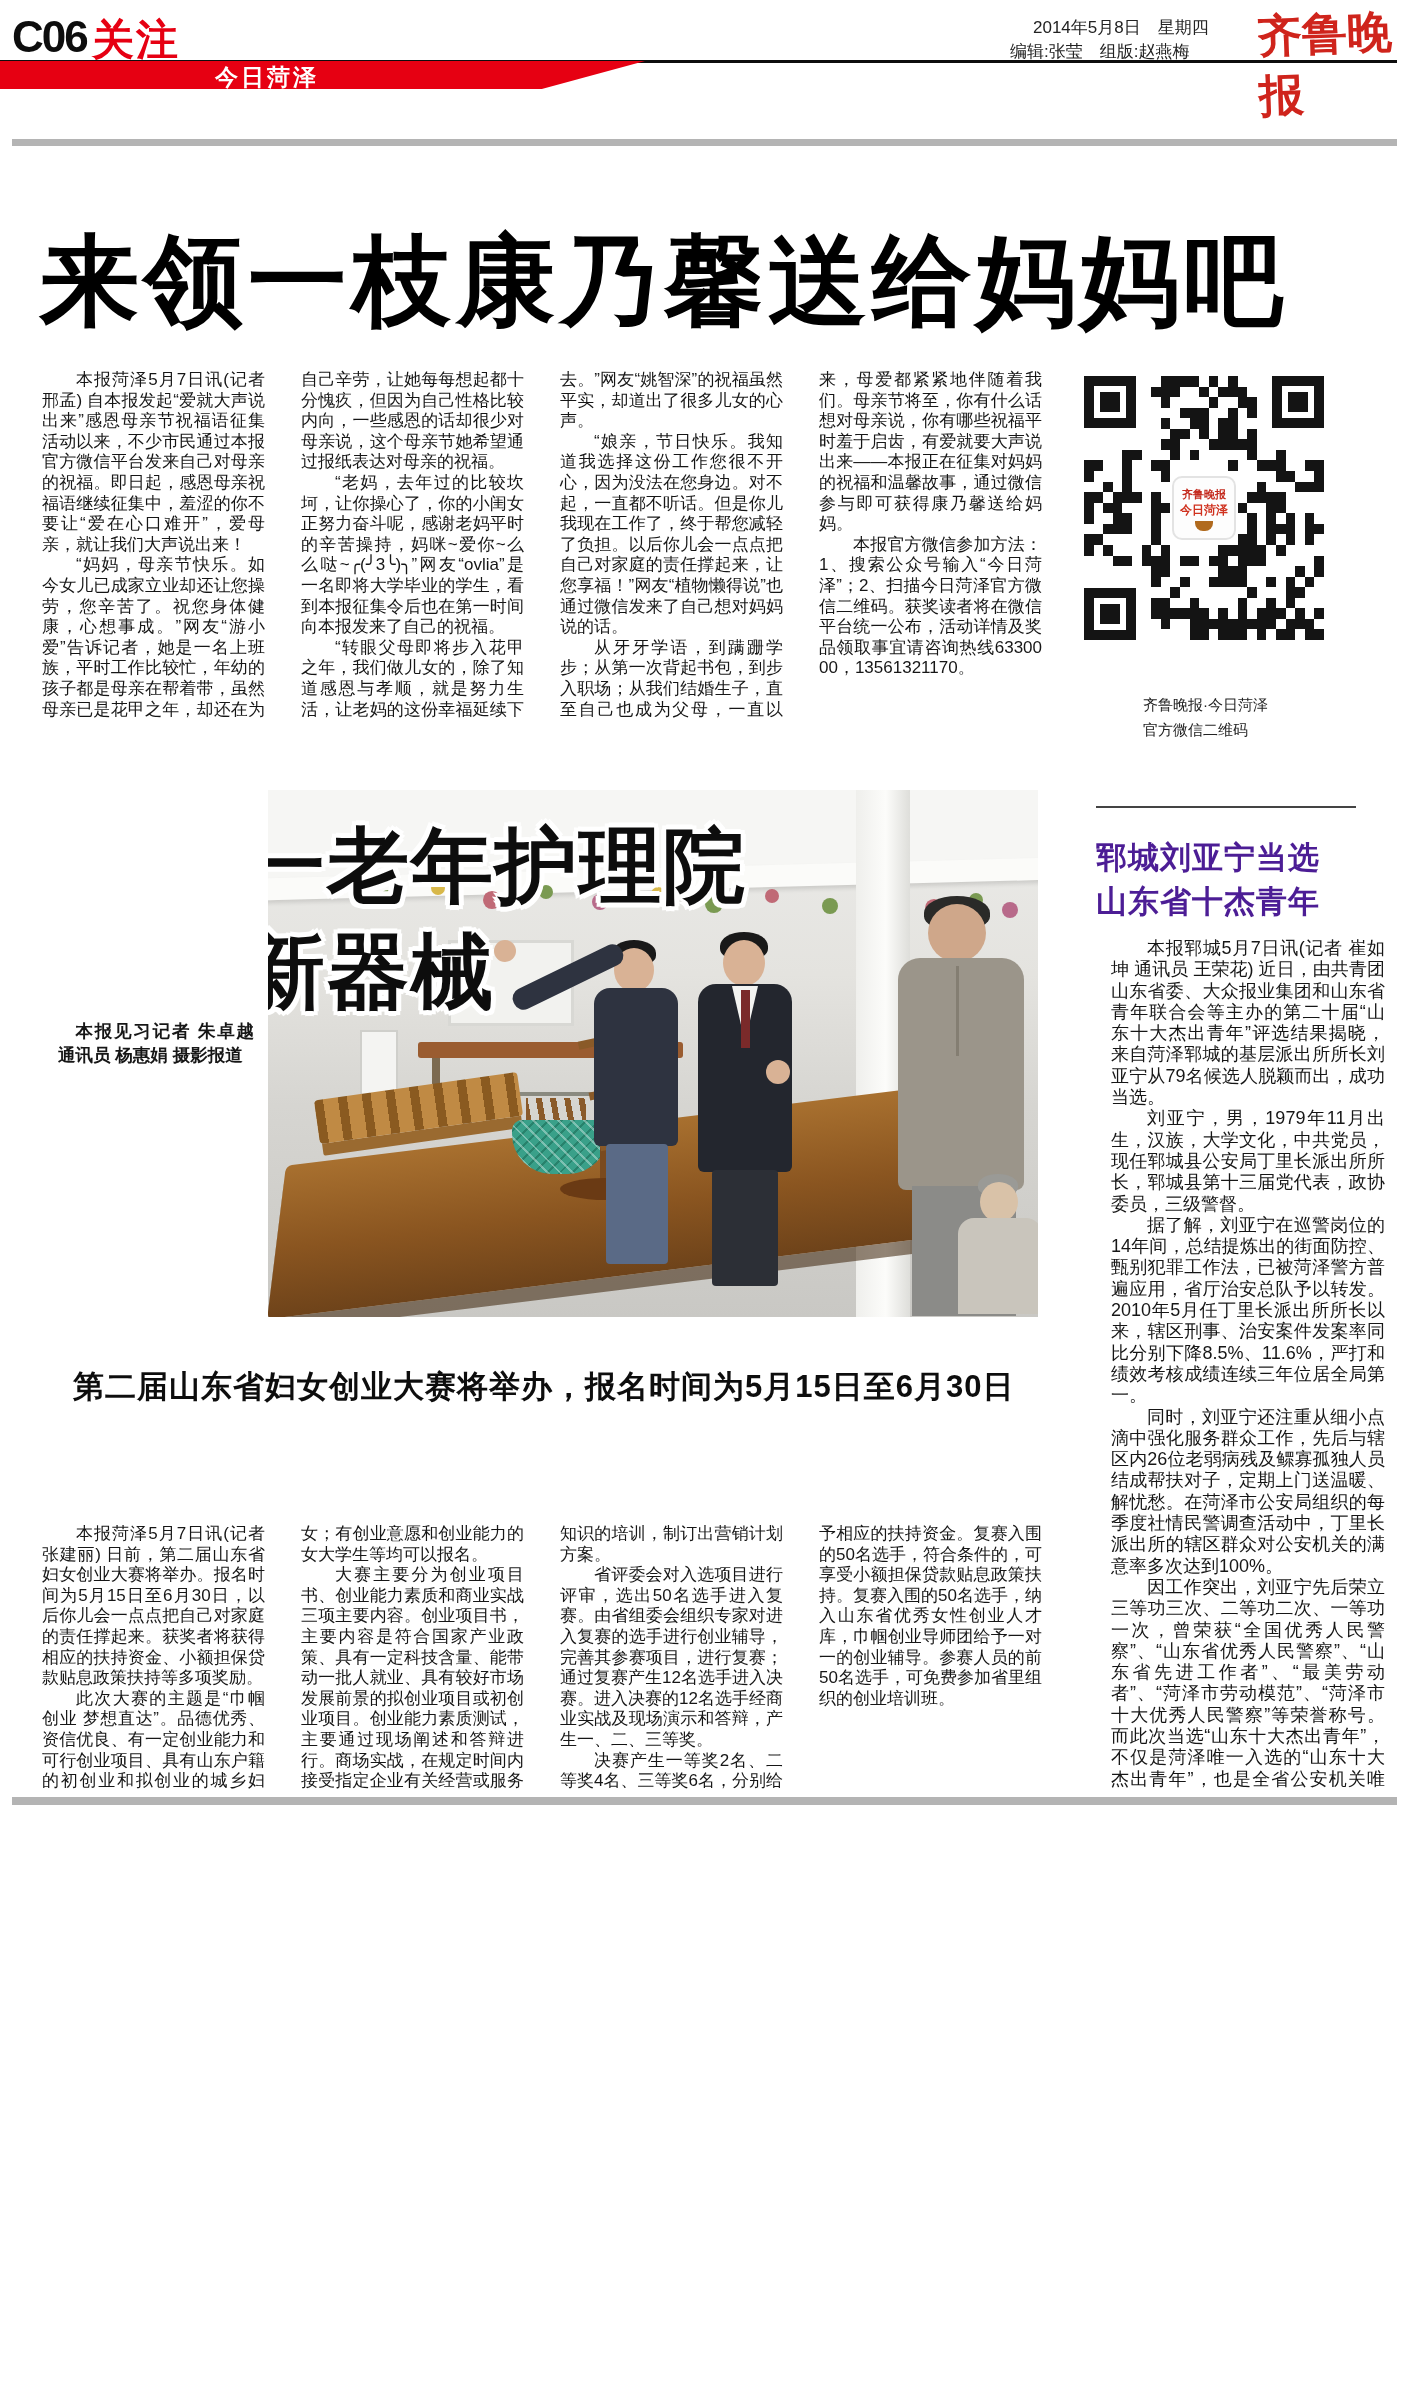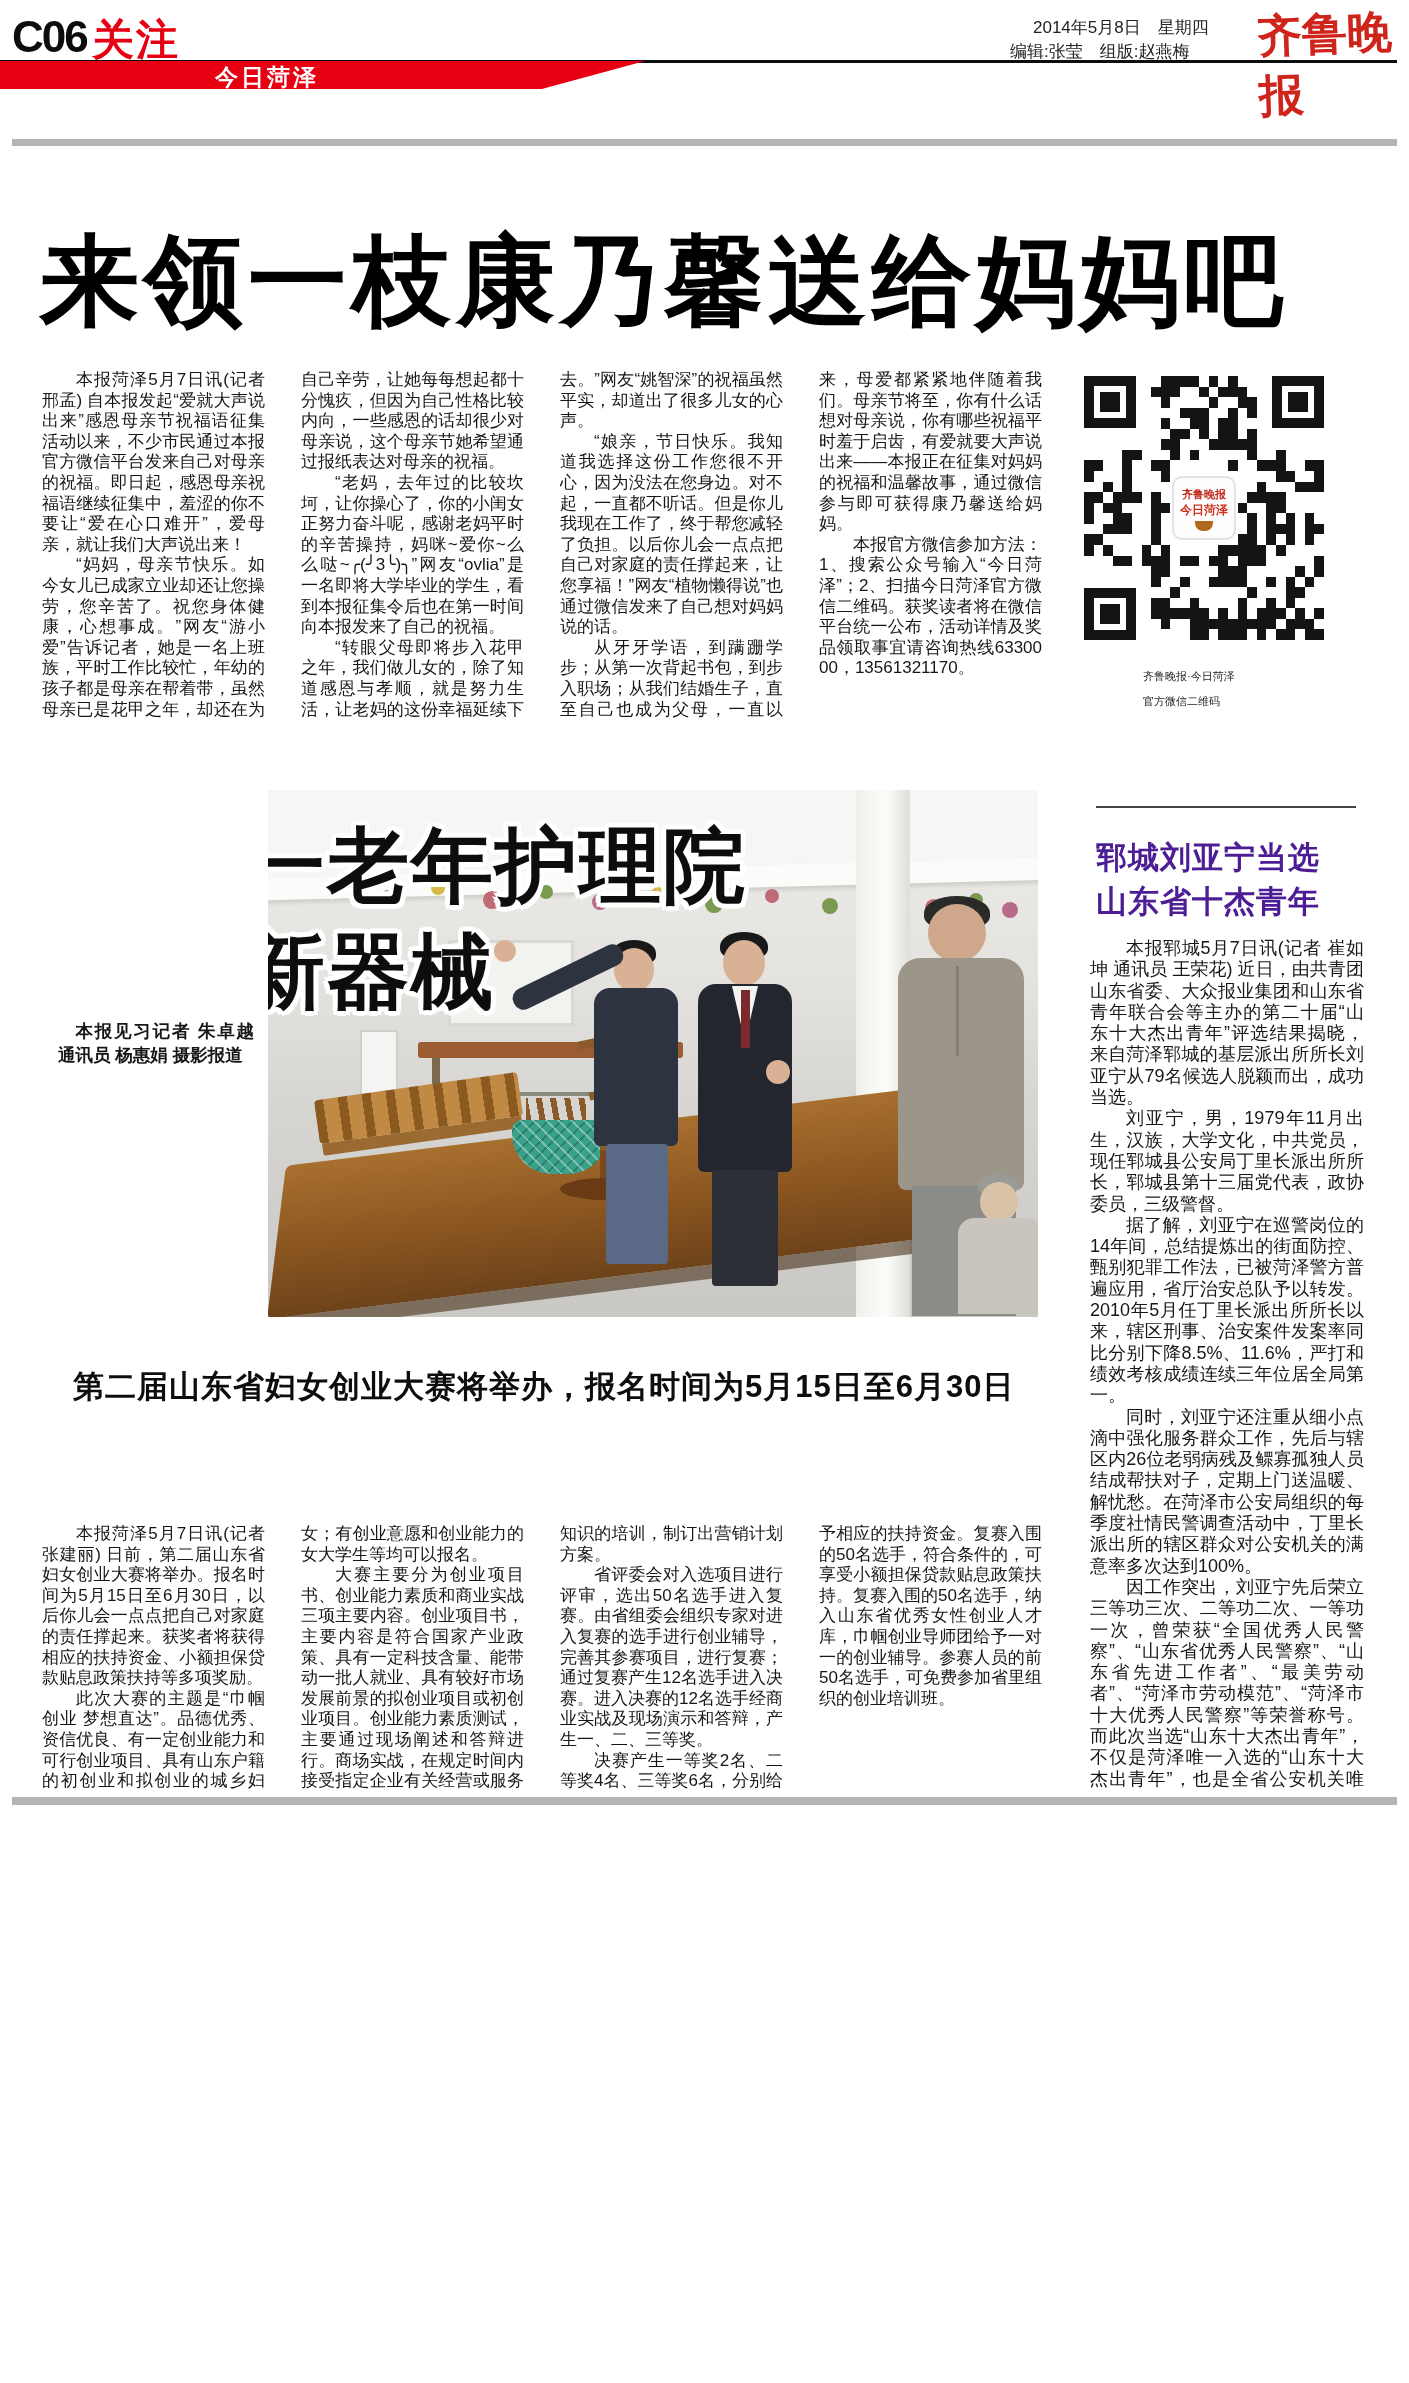--- a/index.html
+++ b/index.html
@@ -33,21 +33,21 @@
   .qr{position:absolute;left:1084px;top:376px;width:240px;height:264px;background:#fff;}
   .qr i{position:absolute;background:#141414;}
   .qr-finder{position:absolute;width:52px;height:52px;border:10px solid #141414;background:#fff;box-sizing:border-box;}
   .qr-finder::after{content:"";position:absolute;left:6px;top:6px;width:20px;height:20px;background:#141414;}
   .qr-finder.tl{left:0;top:0;} .qr-finder.tr{right:0;top:0;} .qr-finder.bl{left:0;bottom:0;}
   .qr-logo{position:absolute;left:88px;top:100px;width:64px;height:64px;background:#fdfdfd;border-radius:10px;
         border:2px solid #e3e3e3;text-align:center;box-sizing:border-box;padding-top:9px;}
   .qr-logo .l1{display:block;color:#c42b1f;font-size:11px;font-weight:900;font-family:"DejaVu Serif",serif;}
   .qr-logo .l2{display:block;color:#d0321f;font-size:12px;font-weight:900;}
   .qr-logo .cup{display:block;margin:2px auto 0;width:18px;height:10px;background:#b06a1e;border-radius:0 0 8px 8px;}
-  .qr-caption{position:absolute;left:1143px;top:664px;font-size:11px;line-height:25px;color:#222;}
+  .qr-caption{position:absolute;left:1143px;top:692px;font-size:15px;line-height:25px;color:#222;}
 
   
   .photo{position:absolute;left:268px;top:790px;width:770px;height:527px;overflow:hidden;
         background:linear-gradient(#ececea 0%,#e4e3df 35%,#d6d5d1 60%,#c9c8c4 100%);}
   .ph-ceil{position:absolute;left:-20px;top:-40px;width:820px;height:130px;background:#f6f6f4;transform:rotate(-3deg);}
   .ph-beam{position:absolute;left:-10px;top:78px;width:800px;height:22px;background:#fbfbf9;transform:rotate(-1.5deg);box-shadow:0 3px 4px rgba(0,0,0,.12);}
   .ph-garland{position:absolute;left:70px;top:96px;width:8px;height:8px;border-radius:50%;background:#c06a76;
       box-shadow:46px 8px 0 4px #7a9a52,96px -2px 0 3px #d8b84a,150px 10px 0 5px #c06a76,204px 2px 0 3px #7a9a52,
       258px 12px 0 4px #b86a8a,316px 4px 0 3px #d8b84a,372px 14px 0 5px #7a9a52,430px 6px 0 3px #c06a76,
       488px 16px 0 4px #7a9a52,540px 8px 0 3px #d8b84a,592px 18px 0 5px #c06a76,634px 10px 0 3px #7a9a52,668px 20px 0 4px #b86a8a;}
@@ -397,21 +397,21 @@
   </div>
   <div class="colbody nursing-caption" style="position:absolute;">
     <p class="byline">本报见习记者 朱卓越 通讯员 杨惠娟 摄影报道</p>
   </div>
 
   <div class="s3-rule"></div>
   <div class="s3-title">
     <div>郓城刘亚宁当选</div>
     <div>山东省十杰青年</div>
   </div>
-  <div class="colbody s3-body" style="position:absolute;">
+  <div class="colbody s3-body" style="position:absolute;margin-left:21px;">
     <p>本报郓城5月7日讯(记者 崔如坤 通讯员 王荣花) 近日，由共青团山东省委、大众报业集团和山东省青年联合会等主办的第二十届“山东十大杰出青年”评选结果揭晓，来自菏泽郓城的基层派出所所长刘亚宁从79名候选人脱颖而出，成功当选。</p>
     <p>刘亚宁，男，1979年11月出生，汉族，大学文化，中共党员，现任郓城县公安局丁里长派出所所长，郓城县第十三届党代表，政协委员，三级警督。</p>
     <p>据了解，刘亚宁在巡警岗位的14年间，总结提炼出的街面防控、甄别犯罪工作法，已被菏泽警方普遍应用，省厅治安总队予以转发。2010年5月任丁里长派出所所长以来，辖区刑事、治安案件发案率同比分别下降8.5%、11.6%，严打和绩效考核成绩连续三年位居全局第一。</p>
     <p>同时，刘亚宁还注重从细小点滴中强化服务群众工作，先后与辖区内26位老弱病残及鳏寡孤独人员结成帮扶对子，定期上门送温暖、解忧愁。在菏泽市公安局组织的每季度社情民警调查活动中，丁里长派出所的辖区群众对公安机关的满意率多次达到100%。</p>
     <p>因工作突出，刘亚宁先后荣立三等功三次、二等功二次、一等功一次，曾荣获“全国优秀人民警察”、“山东省优秀人民警察”、“山东省先进工作者”、“最美劳动者”、“菏泽市劳动模范”、“菏泽市十大优秀人民警察”等荣誉称号。而此次当选“山东十大杰出青年”，不仅是菏泽唯一入选的“山东十大杰出青年”，也是全省公安机关唯一一名当选的人民警察。</p>
   </div>
 
   <div class="s4-kicker">第二届山东省妇女创业大赛将举办，报名时间为5月15日至6月30日</div>
   <div class="colbody s4-body">
     <p>本报菏泽5月7日讯(记者 张建丽) 日前，第二届山东省妇女创业大赛将举办。报名时间为5月15日至6月30日，以后你儿会一点点把自己对家庭的责任撑起来。获奖者将获得相应的扶持资金、小额担保贷款贴息政策扶持等多项奖励。</p>

